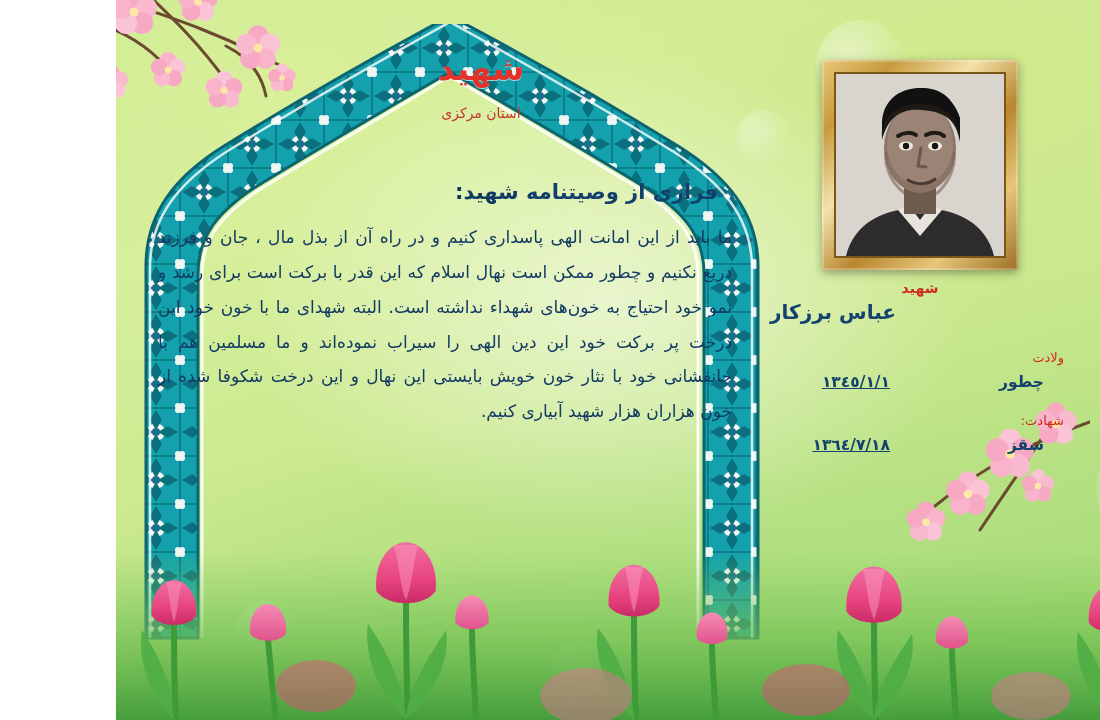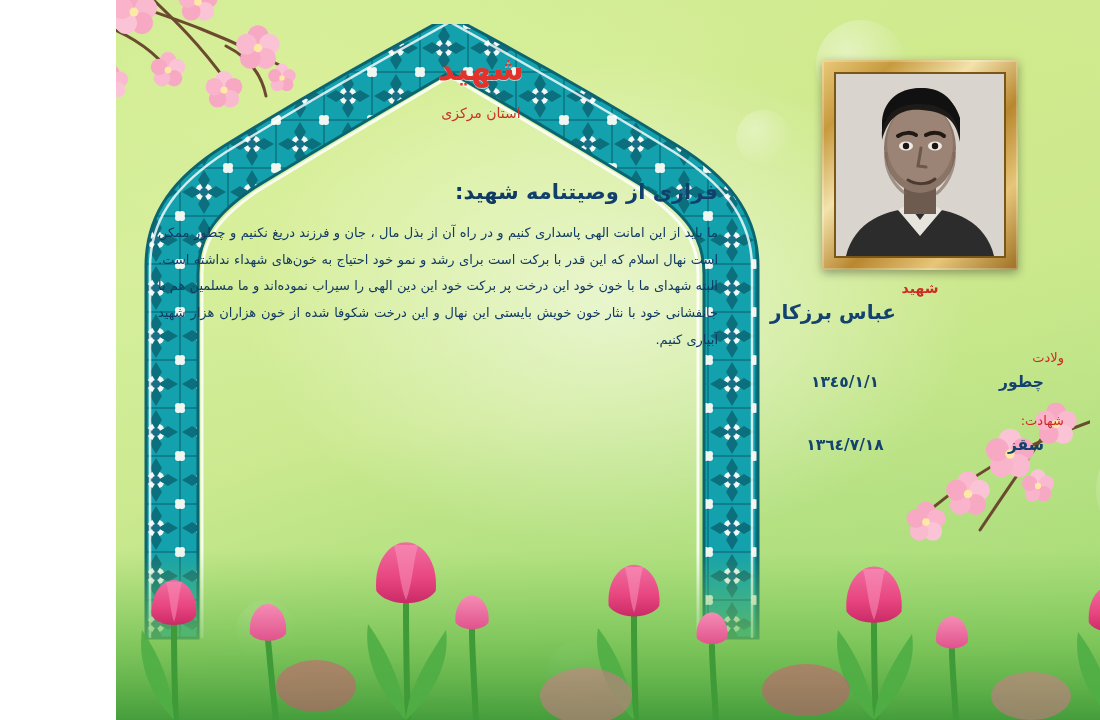--- a/index.html
+++ b/index.html
@@ -63,24 +63,24 @@
   }
   .will-title {
     font-size: 21px;
     font-weight: bold;
     color: #12406d;
     margin: 0 18px 16px 0;
     letter-spacing: 0.2px;
   }
   .will-title .hl { color: #0f3a63; }
   .will-body {
-    font-size: 13px;
+    font-size: 17px;
     line-height: 2.05;
     color: #123a63;
-    margin: 0 18px 0 12px;
+    margin: 0 4px 0 12px;
     text-align: justify;
     text-justify: inter-word;
   }
 
   
   .logo {
     position: absolute;
     left: 305px;
     top: 52px;
     width: 120px;
@@ -162,21 +162,21 @@
     display: flex;
     justify-content: space-between;
     align-items: baseline;
     margin-top: 8px;
     padding: 0 26px 0 30px;
     color: #14426e;
     font-size: 15.5px;
     font-weight: bold;
   }
   .meta-row .place { min-width: 70px; text-align: right; }
-  .meta-row .date  { min-width: 90px; text-align: center; direction: ltr; }
+  .meta-row .date  { min-width: 90px; text-align: right; direction: ltr; text-decoration: underline; }
   .meta-block2 { margin-top: 22px; }
 
   svg { display: block; }
 </style>
 </head>
 <body>
 
 <div id="poster">
 
   <div class="bokeh" style="left:700px;top:20px;width:90px;height:90px;opacity:.5"></div>

